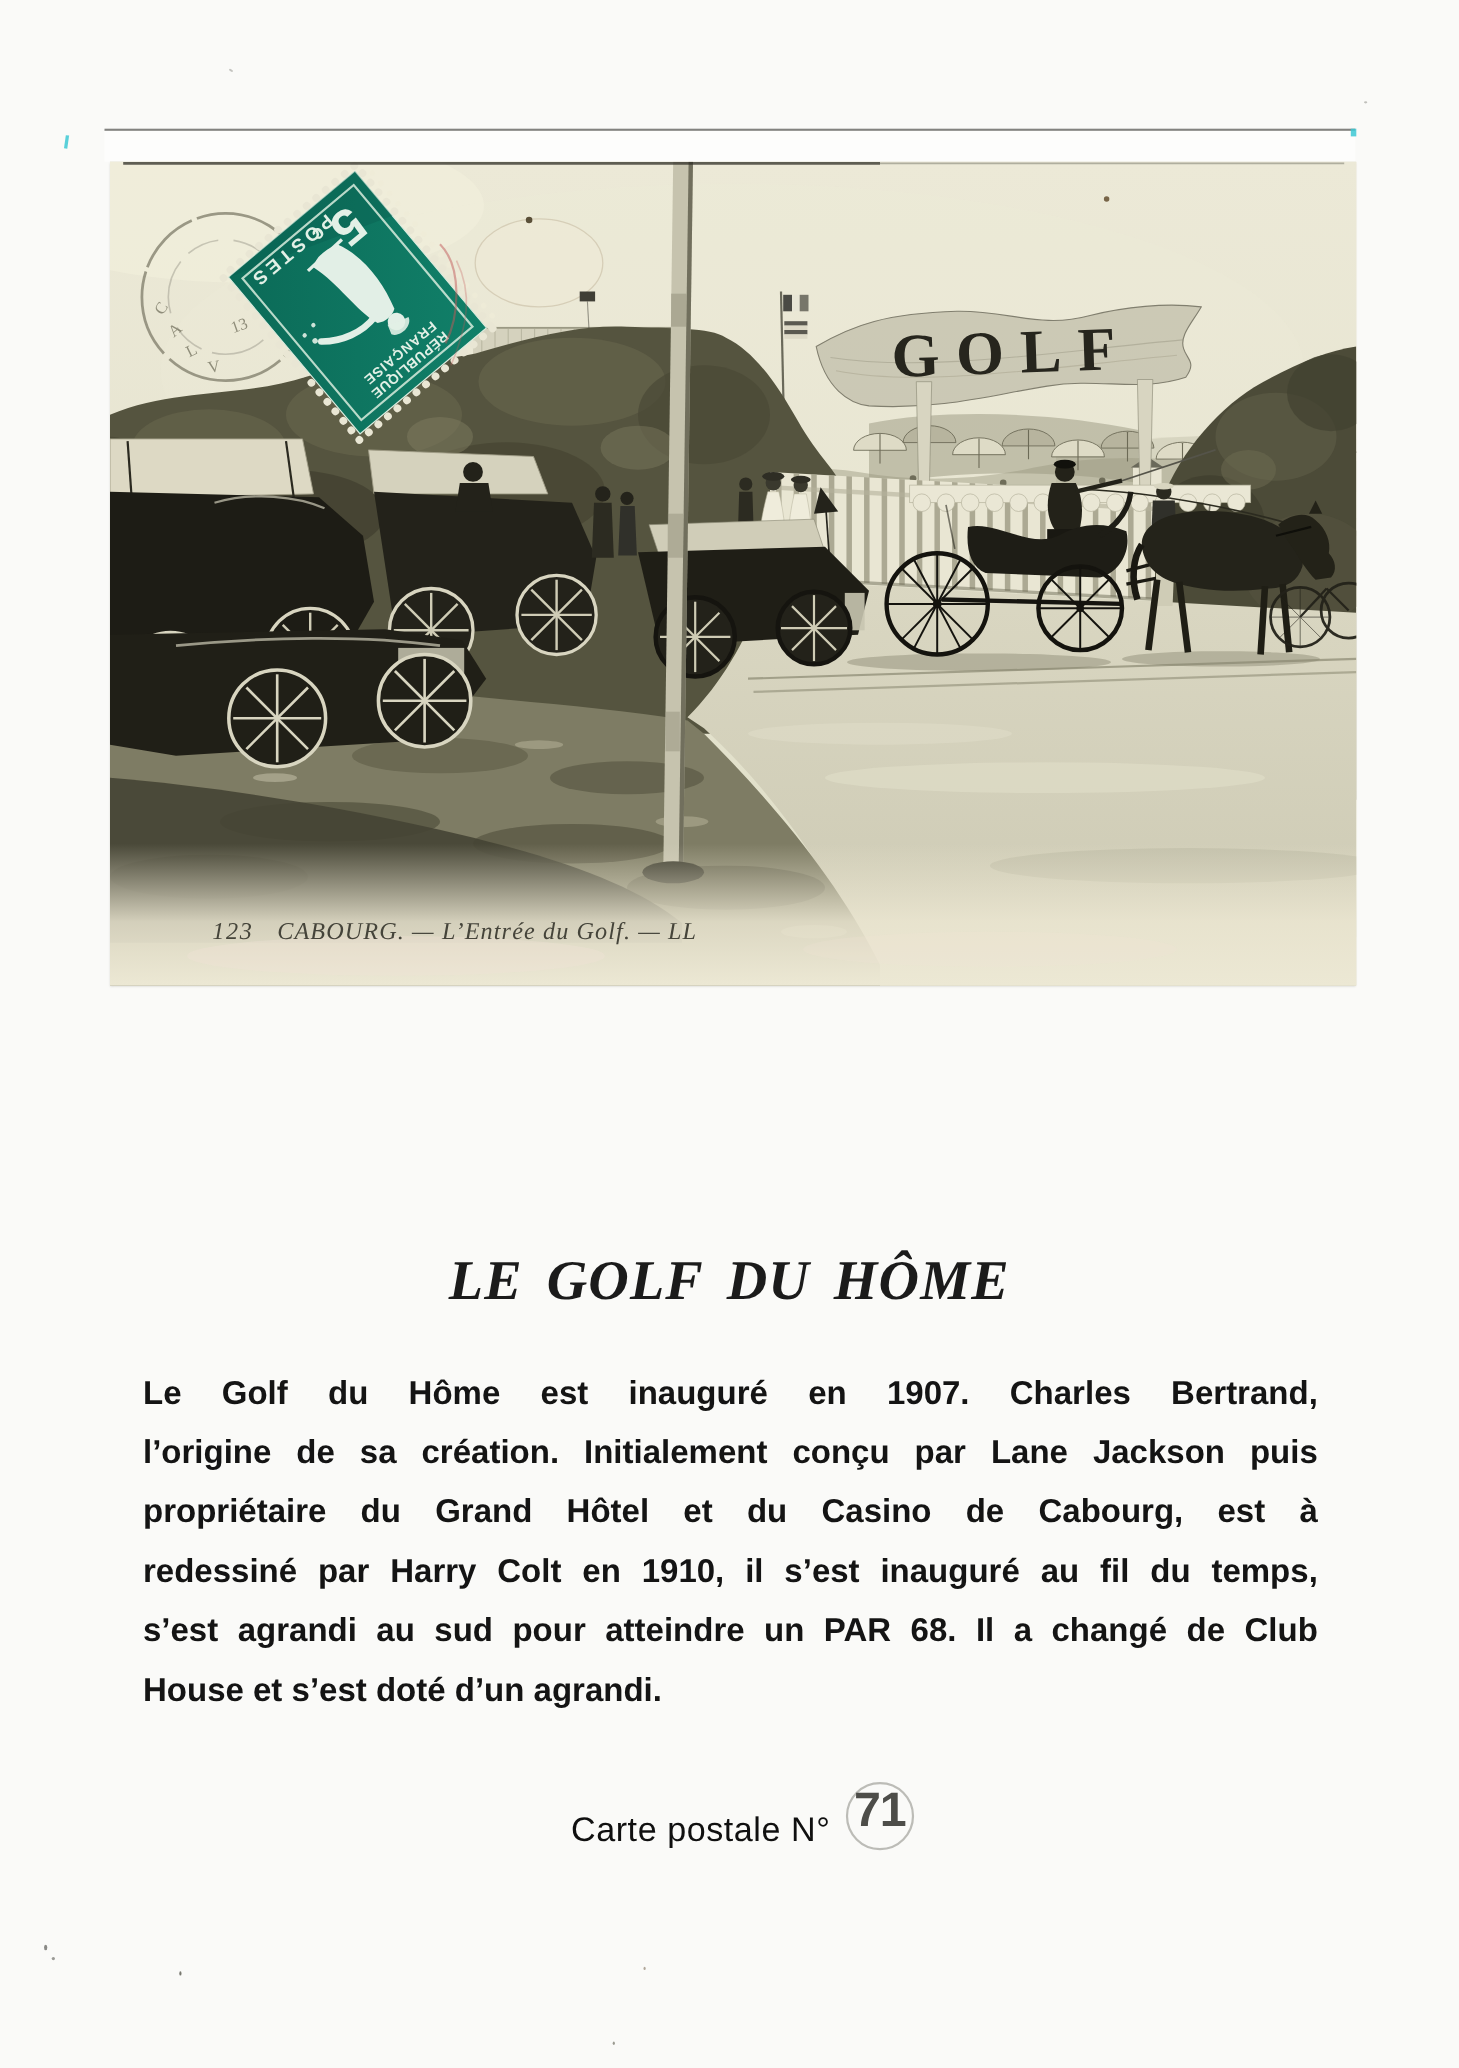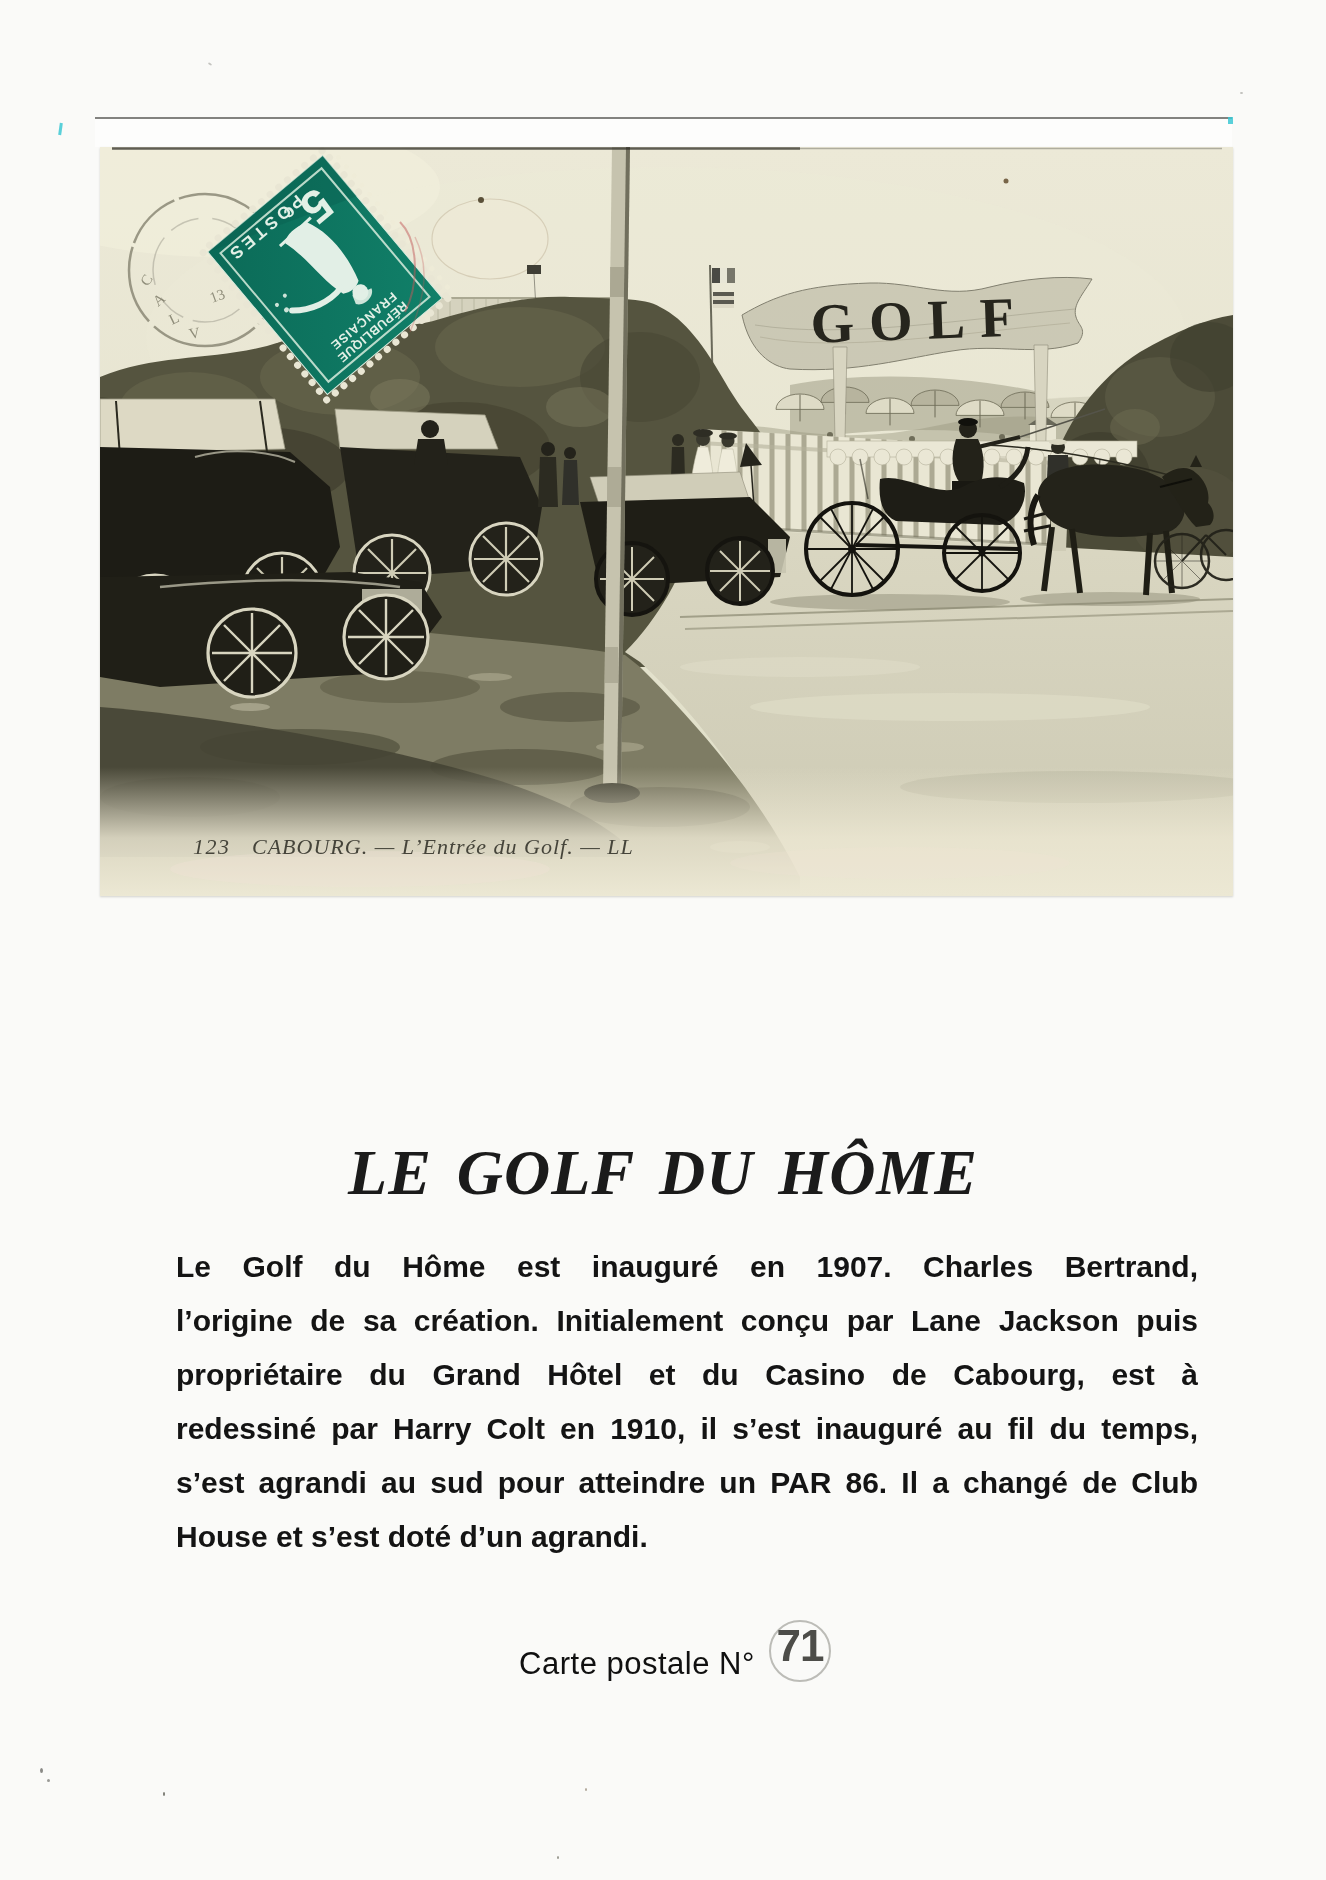--- a/index.html
+++ b/index.html
@@ -19,29 +19,29 @@
     position:absolute;left:100px;top:147px;width:1133px;height:749px;
     background:#ece8d4;
     box-shadow:0 1px 2px rgba(90,90,80,.25);
   }
   .postcard svg{display:block;width:100%;height:100%;}
   .page-title{
     position:absolute;left:0;top:1136px;width:100%;
     text-align:center;
     font-family:"Liberation Serif",serif;
     font-style:italic;font-weight:bold;
-    font-size:64px;letter-spacing:1px;word-spacing:8px;
+    font-size:51px;letter-spacing:1px;word-spacing:8px;
     color:#1b1b1b;
   }
   .body-text{
     position:absolute;left:130px;top:1240px;width:1068px;
     font-size:30px;font-weight:bold;color:#141414;
     line-height:54px;
   }
-  .bodyline{text-align:justify;text-align-last:justify;margin-left:46px;}
+  .bodyline{text-align:justify;text-align-last:justify;}
   .bodyline.last{text-align-last:auto;}
   .footer-row{
     position:absolute;left:0;top:1620px;width:100%;
     display:flex;justify-content:center;align-items:flex-end;
     gap:14px;transform:translateX(12px);
   }
   .footer-label{
     font-size:31px;font-weight:normal;color:#101010;
     letter-spacing:.5px;margin-bottom:0;
   }
@@ -574,21 +574,21 @@
 </svg>
 </div>
 
 <div class="page-title">LE GOLF DU HÔME</div>
 
 <div class="body-text">
   <div class="bodyline">Le Golf du Hôme est inauguré en 1907. Charles Bertrand,</div>
   <div class="bodyline">l’origine de sa création. Initialement conçu par Lane Jackson puis</div>
   <div class="bodyline">propriétaire du Grand Hôtel et du Casino de Cabourg, est à</div>
   <div class="bodyline">redessiné par Harry Colt en 1910, il s’est inauguré au fil du temps,</div>
-  <div class="bodyline">s’est agrandi au sud pour atteindre un PAR 86. Il a changé de Club</div>
+  <div class="bodyline">s’est agrandi au sud pour atteindre un PAR 68. Il a changé de Club</div>
   <div class="bodyline last">House et s’est doté d’un agrandi.</div>
 </div>
 
 <div class="footer-row">
   <span class="footer-label">Carte postale N°</span>
   <span class="footer-circle">
     <span class="footer-number">71</span>
   </span>
 </div>
 

